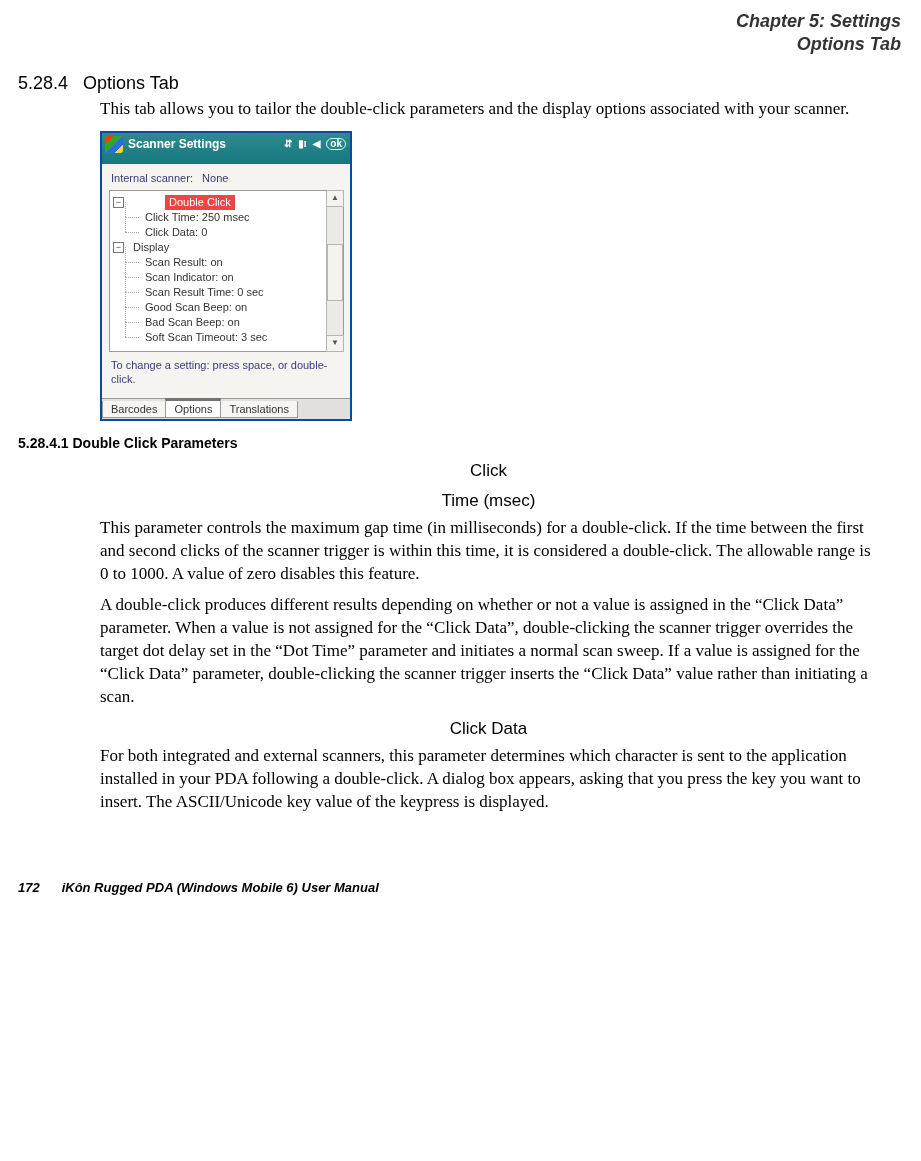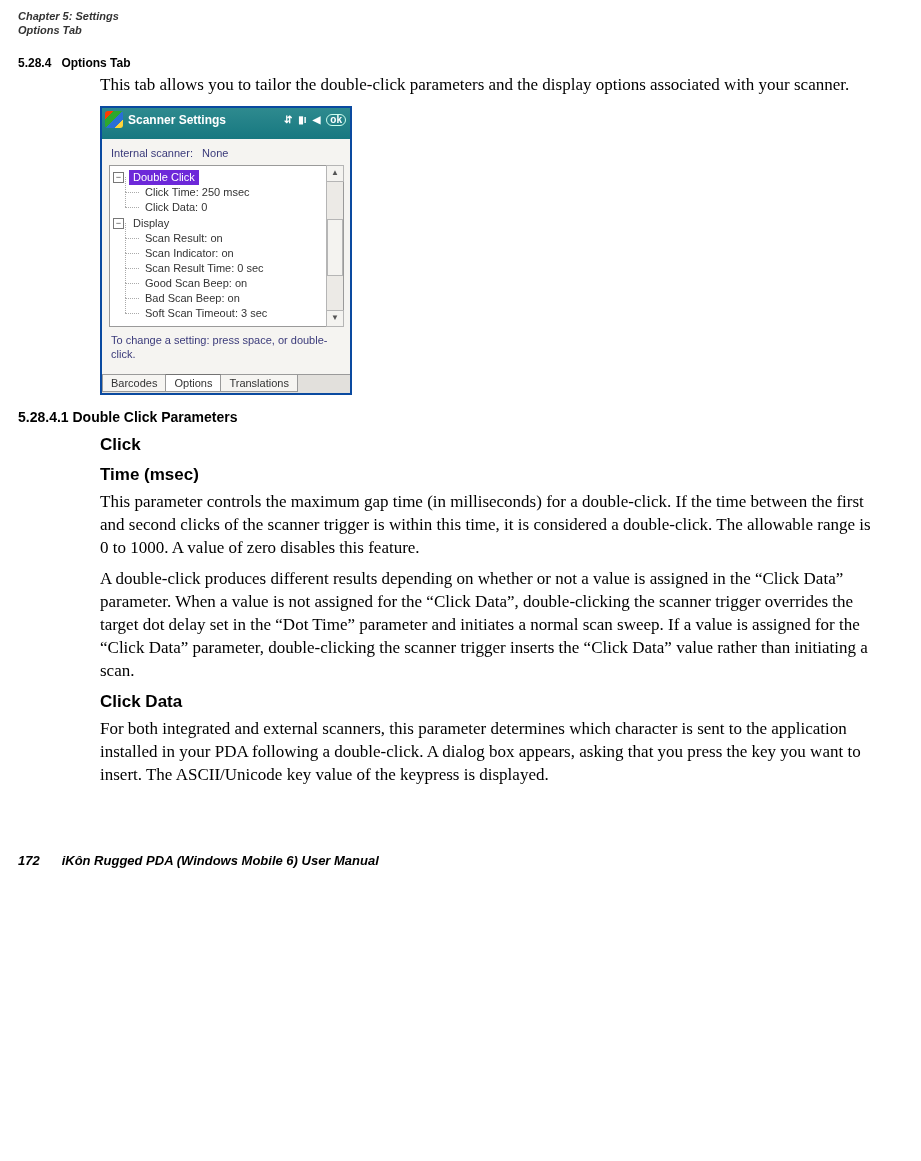--- a/index.html
+++ b/index.html
@@ -8,46 +8,48 @@
     font-family: "Times New Roman", Times, serif;
     font-size: 17px;
     color: #000;
     width: 921px;
     background: #fff;
   }
   .header {
     font-family: "Trebuchet MS", Arial, sans-serif;
     font-style: italic;
     font-weight: bold;
-    font-size: 11px;
+    font-size: 18px;
     color: #333;
-    padding: 10px 20px 2px 18px;
+    padding: 10px 20px 2px 26px;
     line-height: 1.25;
+    text-align: right;
   }
   .content {
     padding: 6px 20px 40px 18px;
   }
   h2.sec {
     font-family: "Trebuchet MS", Arial, sans-serif;
-    font-weight: bold;
+    font-weight: normal;
     font-style: normal;
-    font-size: 12px;
+    font-size: 18px;
     margin: 10px 0 4px 0;
   }
   h3.subsec {
     font-family: "Trebuchet MS", Arial, sans-serif;
     font-weight: bold;
     font-size: 14px;
     margin: 14px 0 10px 0;
   }
   h4.paramgroup {
     font-family: "Trebuchet MS", Arial, sans-serif;
-    font-weight: bold;
+    font-weight: normal;
     font-size: 17px;
     margin: 10px 0 6px 0;
+    text-align: center;
   }
   .bodytext {
     margin: 4px 0 8px 0;
     line-height: 1.35;
   }
   .indent {
     margin-left: 82px;
     margin-right: 24px;
   }
   .footer {
@@ -127,22 +129,23 @@
     margin-right:2px;
     vertical-align:middle;
     background:#fff;
   }
   .node-label {
     display:inline-block;
     padding: 0 4px;
     vertical-align:middle;
   }
   .node-selected {
-    background:#6d28d9;
+    background:#ef4444;
     color:#fff;
+    margin-left:36px;
   }
   .leaf {
     padding-left: 32px;
     position:relative;
   }
   .leaf::before {
     content:"";
     position:absolute;
     left:12px; top:7px;
     width:14px; height:0;
@@ -199,21 +202,21 @@
     border:1px solid #9a9a9a;
     border-top:none;
     background:#f6f5f2;
     color:#333;
     margin-right:-1px;
   }
   .tab.active {
     background:#fff;
     position:relative;
     top:-1px;
-    border-top:1px solid #737373;
+    border-top:3px solid #737373;
   }
 </style>
 </head>
 <body>
 
 <div class="header">
   <div>Chapter 5: Settings</div>
   <div>Options Tab</div>
 </div>
 

